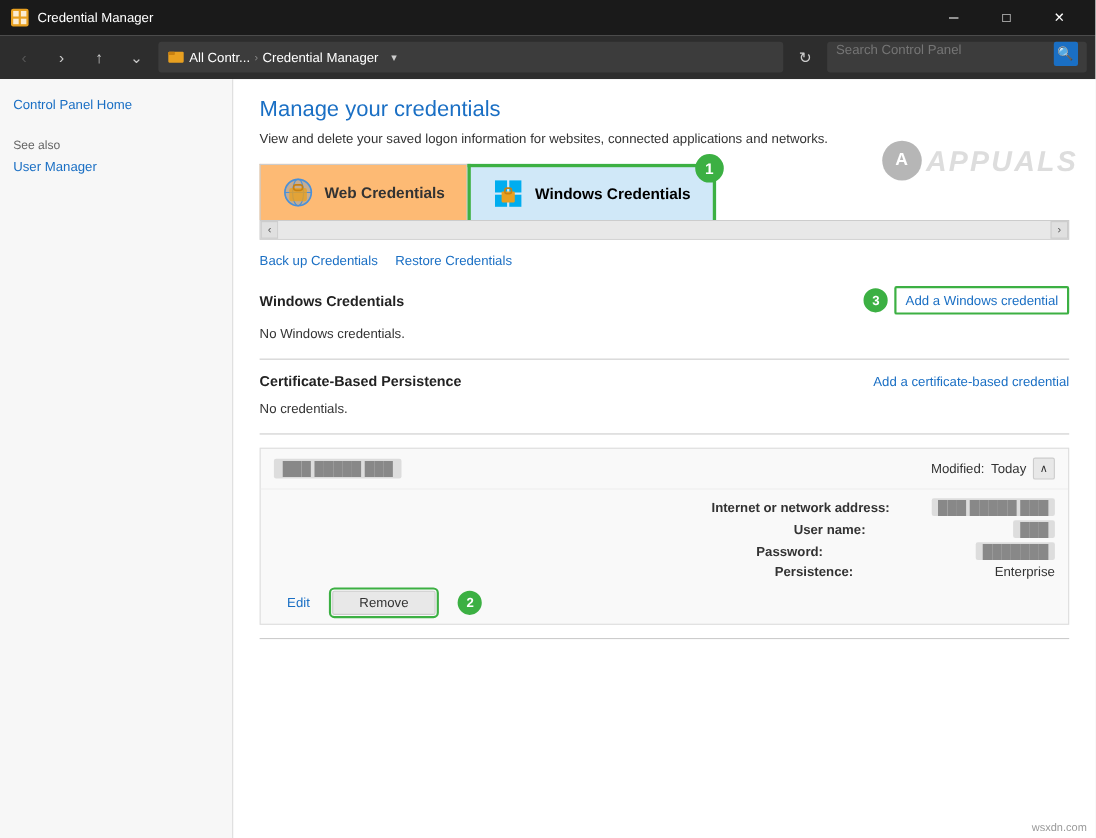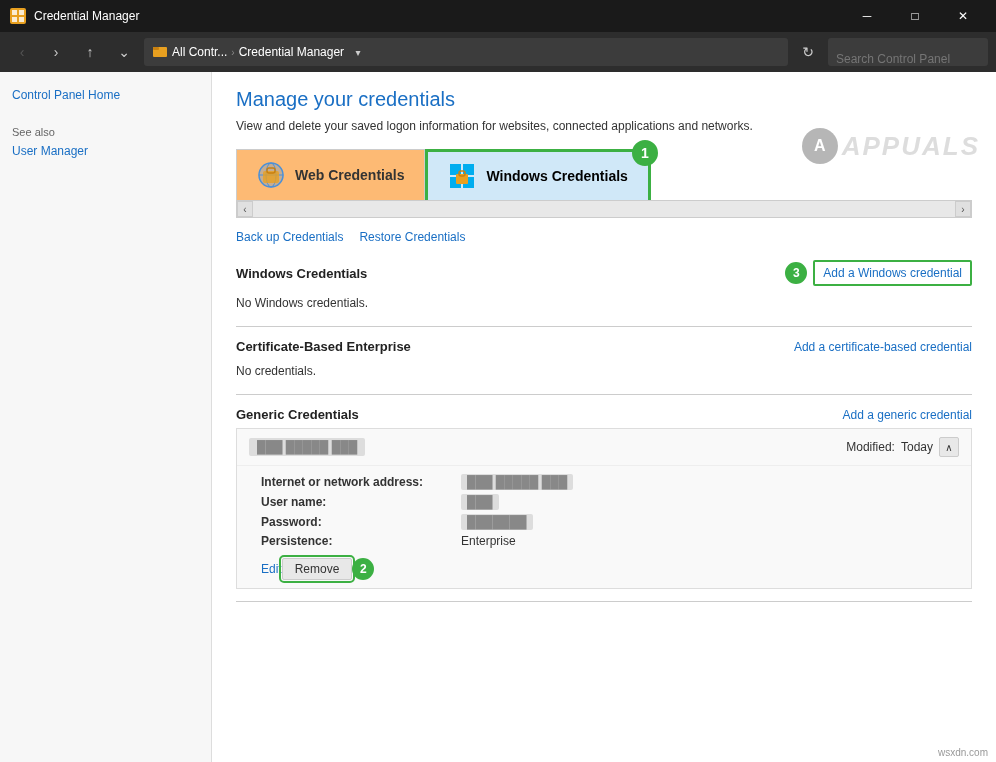--- a/index.html
+++ b/index.html
@@ -74,23 +74,23 @@
       background: transparent; border: none; color: #ccc;
       font-size: 14px; cursor: pointer;
       border-radius: 3px;
       display: flex; align-items: center; justify-content: center;
     }
     .search-box {
       background: #3c3c3c;
       height: 28px;
       border-radius: 3px;
       display: flex;
-      align-items: flex-end;
+      align-items: flex-start;
       padding: 0 8px;
-      width: 160px;
+      width: 236px;
       gap: 6px;
     }
     .search-input {
       background: transparent;
       border: none;
       color: #888;
       font-size: 12px;
       outline: none;
       flex: 1;
     }
@@ -290,47 +290,48 @@
     .generic-cred-details {
       padding: 8px 12px 8px 24px;
       border-top: 1px solid #eee;
     }
     .detail-row {
       display: flex;
       font-size: 12px;
       color: #333;
       margin-bottom: 4px;
       align-items: center;
+      justify-content: flex-end;
     }
     .detail-label {
       font-weight: 600;
       width: 200px;
       flex-shrink: 0;
     }
     .detail-value {
       color: #888;
       background: #ddd;
       padding: 1px 6px;
       border-radius: 2px;
     }
     .detail-value-text { color: #333; }
     .cred-actions {
       display: flex;
-      gap: 0;
+      gap: 20px;
       margin-top: 10px;
       align-items: center;
     }
     .cred-edit-link {
       color: #1a6fc4;
       font-size: 12px;
       cursor: pointer;
       text-decoration: none;
     }
     .cred-remove-btn {
-      padding: 3px 12px;
+      padding: 3px 24px;
       background: #e8e8e8;
       border: 1px solid #ccc;
       border-radius: 2px;
       font-size: 12px;
       cursor: pointer;
       color: #333;
       outline: 2px solid #3cb043;
       outline-offset: 1px;
     }
 
@@ -467,31 +468,27 @@
         <div style="display:flex;align-items:center;gap:6px;">
           <span style="background:#3cb043;border:2px solid #3cb043;border-radius:50%;color:#fff;font-size:12px;font-weight:bold;width:22px;height:22px;display:inline-flex;align-items:center;justify-content:center;">3</span>
           <a class="cred-add-link highlighted">Add a Windows credential</a>
         </div>
       </div>
       <div class="cred-no-items">No Windows credentials.</div>
     </div>
 
     <div class="cred-section">
       <div class="cred-section-header">
-        <span class="cred-section-title">Certificate-Based Enterprise</span>
+        <span class="cred-section-title">Certificate-Based Persistence</span>
         <a class="cred-add-link">Add a certificate-based credential</a>
       </div>
       <div class="cred-no-items">No credentials.</div>
     </div>
 
     <div class="cred-section">
-      <div class="cred-section-header">
-        <span class="cred-section-title">Generic Credentials</span>
-        <a class="cred-add-link">Add a generic credential</a>
-      </div>
 
       <div class="generic-cred-entry">
         <div class="generic-cred-top">
           <span class="generic-cred-name">███ █████ ███</span>
           <div class="generic-cred-modified">
             <span>Modified:</span>
             <span>Today</span>
             <div class="expand-btn">∧</div>
           </div>
         </div>

